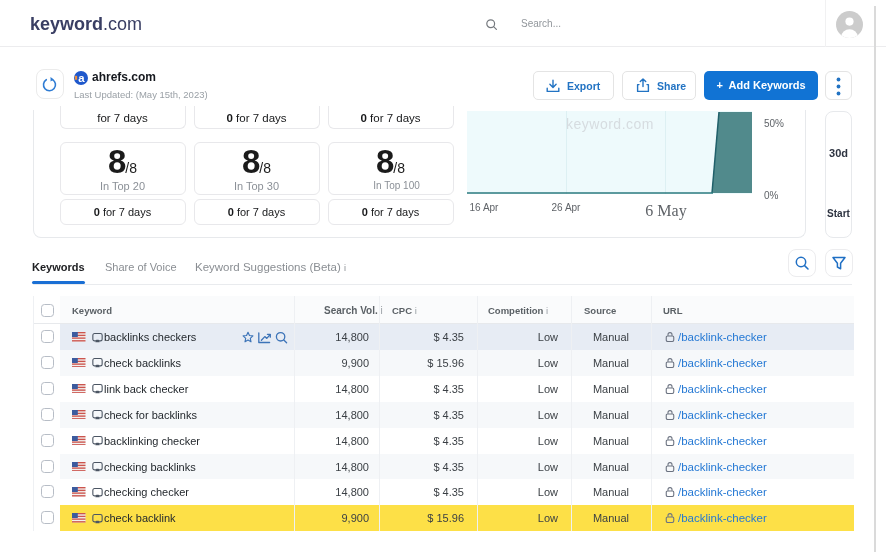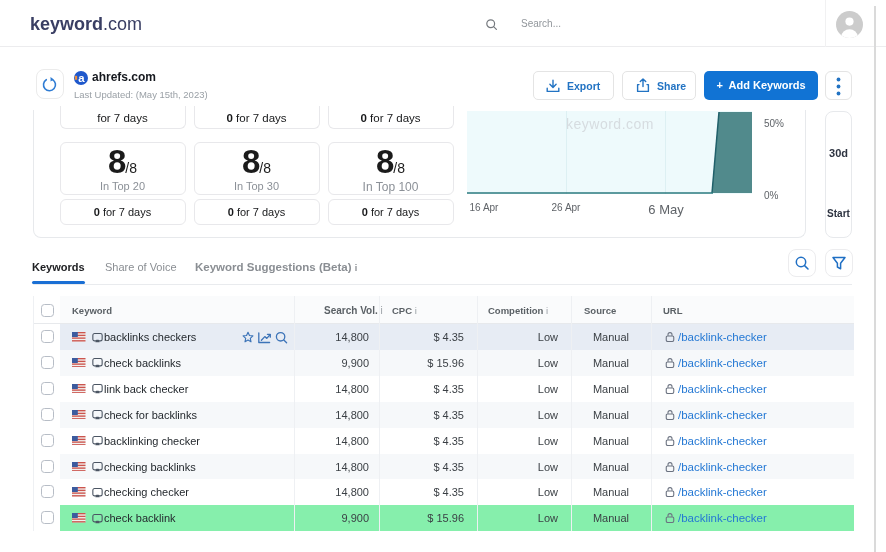--- a/index.html
+++ b/index.html
@@ -86,52 +86,52 @@
   <div class="abs" style="left:327.5px;top:112px;width:126px;text-align:center;font-size:11.5px;color:#17181a;"><b>0</b> for 7 days</div>
 
   <div class="abs" style="left:59.5px;top:142px;width:126px;height:52.5px;border:1px solid #e8e8eb;border-radius:6px;background:#fff;"></div>
   <div class="abs" style="left:193.5px;top:142px;width:126px;height:52.5px;border:1px solid #e8e8eb;border-radius:6px;background:#fff;"></div>
   <div class="abs" style="left:327.5px;top:142px;width:126px;height:52.5px;border:1px solid #e8e8eb;border-radius:6px;background:#fff;"></div>
   <div class="abs" style="left:59.5px;top:149px;width:126px;text-align:center;color:#1b1b1b;line-height:25px;"><span style="font-size:33px;font-weight:700;">8</span><span style="font-size:14px;font-weight:400;margin-left:-1px;">/8</span></div>
   <div class="abs" style="left:193.5px;top:149px;width:126px;text-align:center;color:#1b1b1b;line-height:25px;"><span style="font-size:33px;font-weight:700;">8</span><span style="font-size:14px;font-weight:400;margin-left:-1px;">/8</span></div>
   <div class="abs" style="left:327.5px;top:149px;width:126px;text-align:center;color:#1b1b1b;line-height:25px;"><span style="font-size:33px;font-weight:700;">8</span><span style="font-size:14px;font-weight:400;margin-left:-1px;">/8</span></div>
   <div class="abs" style="left:59.5px;top:180px;width:126px;text-align:center;font-size:11px;color:#8b9097;">In Top 20</div>
   <div class="abs" style="left:193.5px;top:180px;width:126px;text-align:center;font-size:11px;color:#8b9097;">In Top 30</div>
-  <div class="abs" style="left:327.5px;top:180px;width:126px;text-align:center;font-size:12px;color:#8b9097;">In Top 100</div>
+  <div class="abs" style="left:327.5px;top:180px;width:138px;text-align:center;font-size:10px;color:#8b9097;">In Top 100</div>
 
   <div class="abs" style="left:59.5px;top:198.5px;width:126px;height:26px;border:1px solid #e8e8eb;border-radius:6px;background:#fff;"></div>
   <div class="abs" style="left:59.5px;top:206px;width:126px;text-align:center;font-size:11px;color:#17181a;"><b>0</b> for 7 days</div>
   <div class="abs" style="left:193.5px;top:198.5px;width:126px;height:26px;border:1px solid #e8e8eb;border-radius:6px;background:#fff;"></div>
   <div class="abs" style="left:193.5px;top:206px;width:126px;text-align:center;font-size:11px;color:#17181a;"><b>0</b> for 7 days</div>
   <div class="abs" style="left:327.5px;top:198.5px;width:126px;height:26px;border:1px solid #e8e8eb;border-radius:6px;background:#fff;"></div>
   <div class="abs" style="left:327.5px;top:206px;width:126px;text-align:center;font-size:11px;color:#17181a;"><b>0</b> for 7 days</div>
 
   <svg class="abs" style="left:467px;top:111px;" width="285" height="83" viewBox="0 0 285 83">
     <rect x="0" y="0" width="285" height="83" fill="#eefafc"></rect>
     <line x1="99.5" y1="0" x2="99.5" y2="83" stroke="#ddf0f3" stroke-width="1"></line>
     <line x1="198.5" y1="0" x2="198.5" y2="83" stroke="#ddf0f3" stroke-width="1"></line>
     <text x="99" y="17.5" font-family="Liberation Sans" font-size="14" font-weight="400" fill="#d6dce0" letter-spacing="0.5">keyword.com</text>
     <polygon points="245,82 252,1 285,1 285,82" fill="#518a8c"></polygon>
     <line x1="245" y1="82" x2="252" y2="1" stroke="#20606a" stroke-width="1.5"></line>
     <line x1="0" y1="82" x2="246" y2="82" stroke="#2b7a7f" stroke-width="1.5"></line>
   </svg>
   <div class="abs" style="left:454px;top:202px;width:60px;text-align:center;font-size:10px;color:#5f6368;">16 Apr</div>
   <div class="abs" style="left:536px;top:202px;width:60px;text-align:center;font-size:10px;color:#5f6368;">26 Apr</div>
-  <div class="abs" style="left:636px;top:202px;width:60px;text-align:center;font-size:13px;color:#5f6368;">6 May</div>
+  <div class="abs" style="left:636px;top:202px;width:60px;text-align:center;font-size:16px;color:#5f6368;font-family:Liberation Serif, serif;">6 May</div>
   <div class="abs" style="left:764px;top:117.5px;font-size:10px;color:#5f6368;">50%</div>
   <div class="abs" style="left:764px;top:189.5px;font-size:10px;color:#5f6368;">0%</div>
 
   <div class="abs" style="left:825px;top:111px;width:27px;height:127px;border:1px solid #e7e9ec;border-radius:8px;background:#fff;"></div>
   <div class="abs" style="left:825px;top:147px;width:27px;text-align:center;font-size:11px;font-weight:700;color:#2d3340;">30d</div>
   <div class="abs" style="left:825px;top:208px;width:27px;text-align:center;font-size:10px;font-weight:700;color:#2d3340;">Start</div>
 
   <div class="abs" style="left:32px;top:261px;font-size:11px;font-weight:700;color:#202124;">Keywords</div>
   <div class="abs" style="left:32px;top:281px;width:53px;height:3px;background:#1a6fd4;border-radius:2px;"></div>
   <div class="abs" style="left:105px;top:261px;font-size:11px;color:#8a8e93;">Share of Voice</div>
-  <div class="abs" style="left:195px;top:261px;font-size:11.5px;color:#8a8e93;font-weight:bold;">Keyword Suggestions (Beta) <span style="font-size:9px;">i</span></div>
+  <div class="abs" style="left:195px;top:261px;font-size:11.5px;color:#8a8e93;">Keyword Suggestions (Beta) <span style="font-size:9px;">i</span></div>
   <div class="abs" style="left:33px;top:284px;width:819px;height:1px;background:#e9ebee;"></div>
 
   <div class="abs" style="left:788px;top:249px;width:28px;height:28px;border:1px solid #ececee;border-radius:8px;background:#fff;"></div>
   <svg class="abs" style="left:795px;top:256px;" width="14" height="14" viewBox="0 0 14 14">
     <circle cx="6" cy="6" r="4.7" fill="none" stroke="#1f6fc4" stroke-width="1.5"></circle>
     <line x1="9.6" y1="9.6" x2="13" y2="13" stroke="#1f6fc4" stroke-width="1.5" stroke-linecap="round"></line>
   </svg>
   <div class="abs" style="left:825px;top:249px;width:28px;height:28px;border:1px solid #ececee;border-radius:8px;background:#fff;"></div>
   <svg class="abs" style="left:832px;top:256px;" width="14" height="14" viewBox="0 0 14 14">
     <path d="M1 1.5 H 13 L 8.6 7.2 V 12.8 L 5.4 11 V 7.2 Z" fill="none" stroke="#1f6fc4" stroke-width="1.5" stroke-linejoin="round"></path>
@@ -339,21 +339,21 @@
   <div style="position:absolute;left:304px;top:7px;width:100px;text-align:right;font-size:11px;color:#3a3f44;">$ 4.35</div>
   <div style="position:absolute;left:398px;top:7px;width:100px;text-align:right;font-size:11px;color:#3a3f44;">Low</div>
   <div style="position:absolute;left:511px;top:7px;width:80px;text-align:center;font-size:11px;color:#3a3f44;">Manual</div>
   <svg width="10" height="12" viewBox="0 0 12 13" style="position:absolute;left:604.5px;top:7px;">
           <rect x="1.5" y="5.2" width="9" height="6.6" rx="1.6" fill="none" stroke="#6b7280" stroke-width="1.3"></rect>
           <path d="M3.6 5 V 3.6 A 2.4 2.4 0 0 1 8.4 3.6 V 5" fill="none" stroke="#6b7280" stroke-width="1.3"></path>
         </svg>
   <div style="position:absolute;left:618px;top:7px;font-size:11.5px;color:#2478d4;">/backlink-checker</div>
   </div>
   <div class="abs" style="left:41px;top:511.29999999999995px;width:13px;height:13px;border:1.3px solid #b7bdc6;border-radius:3.5px;background:#fff;"></div>
-  <div class="abs" style="left:60px;top:505.29999999999995px;width:794px;height:25.9px;background:#86efac;">
+  <div class="abs" style="left:60px;top:505.29999999999995px;width:794px;height:25.9px;background:#fde047;">
   <svg width="13.5" height="9.5" viewBox="0 0 13.5 9.5" style="position:absolute;left:12px;top:8px;">
           <rect width="13.5" height="9.5" rx="0.8" fill="#f2f0ee"></rect>
           <g>
             <rect y="0" width="13.5" height="1.36" fill="#cc544d"></rect>
             <rect y="2.71" width="13.5" height="1.36" fill="#cc544d"></rect>
             <rect y="5.43" width="13.5" height="1.36" fill="#cc544d"></rect>
             <rect y="8.14" width="13.5" height="1.36" fill="#cc544d"></rect>
           </g>
           <rect width="5.8" height="5" fill="#3c5b9e"></rect>
         </svg>

